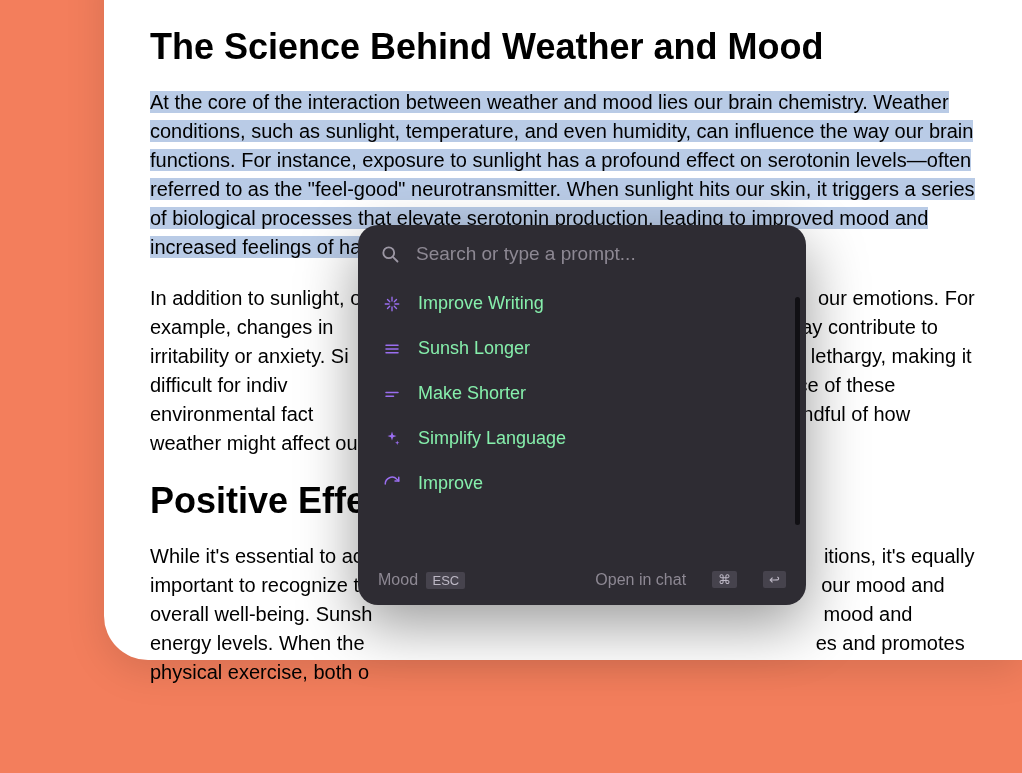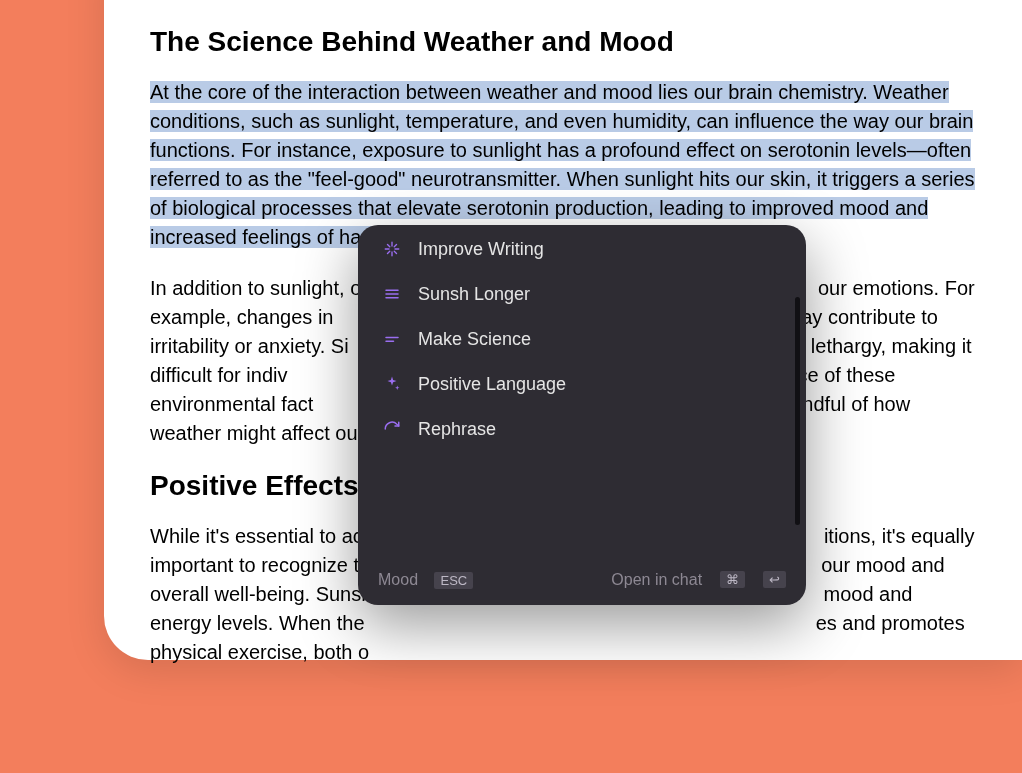--- a/index.html
+++ b/index.html
@@ -16,21 +16,21 @@
     position: absolute;
     left: 104px; top: -40px;
     width: 918px; height: 700px;
     background: #ffffff;
     border-radius: 0 0 0 44px;
     box-shadow: 0 10px 40px rgba(0,0,0,0.12);
     padding: 66px 46px 20px 46px;
   }
 
   h2.section-title {
-    font-size: 28px;
+    font-size: 36px;
     font-weight: bold;
     color: #000;
     margin-bottom: 20px;
   }
   p.body-text {
     font-size: 20px;
     line-height: 1.45;
     color: #000;
     margin-bottom: 22px;
   }
@@ -69,25 +69,26 @@
     color: #c8c3cf;
   }
   .popup-search input::placeholder { color: #8d8893; }
 
   .popup-list {
     padding: 2px 10px 0 10px;
     position: relative;
   }
   .popup-item {
     display: flex;
+    align-items: center;
     padding: 12px 14px;
     border-radius: 10px;
     cursor: pointer;
     font-size: 18px;
-    color: #e5e5e5;
+    color: #86efac;
   }
   .popup-item .item-icon {
     width: 20px; height: 20px;
     margin-right: 16px;
     flex-shrink: 0;
     display: flex; align-items: center; justify-content: center;
   }
   .popup-item .item-icon svg { width: 18px; height: 18px; }
 
   .popup-scrollbar {
@@ -108,24 +109,24 @@
     font-size: 16px;
     color: #8d8893;
   }
   .popup-footer .kbd {
     display: inline-block;
     background: #46434d;
     border-radius: 2px;
     padding: 1px 6px;
     font-size: 13px;
     color: #bdb8c5;
-    margin-left: 12px;
+    margin-left: 4px;
     vertical-align: middle;
   }
-  .popup-footer .right { display: flex; align-items: center; gap: 6px; }
+  .popup-footer .right { display: flex; align-items: center; gap: 22px; }
 </style>
 </head>
 <body>
 
 <div class="backdrop"></div>
 
 <div class="page-card">
 
   <h2 class="section-title">The Science Behind Weather and Mood</h2>
 
@@ -156,20 +157,29 @@
     <span style="display:inline-block; width:440px;"></span>
     <span>mood and energy levels. When the</span>
     <span style="display:inline-block; width:440px;"></span>
     <span>es and promotes physical exercise, both o</span>
   </p>
 
 </div>
 
 <div class="popup">
 
+  <div class="popup-search">
+    <span class="search-icon">
+      <svg viewBox="0 0 24 24" fill="none" stroke="#9c97a4" stroke-width="2.2" stroke-linecap="round">
+        <circle cx="10.5" cy="10.5" r="6.5"></circle>
+        <line x1="16" y1="16" x2="21" y2="21"></line>
+      </svg>
+    </span>
+    <input type="text" placeholder="Search or type a prompt..." style="">
+  </div>
 
   <div class="popup-list">
 
     <div class="popup-item">
       <span class="item-icon">
         <svg viewBox="0 0 24 24" fill="none" stroke="#9a6ef0" stroke-width="1.8" stroke-linecap="round">
           <path d="M12 3v5M12 16v5M3 12h5M16 12h5M6 6l3 3M15 15l3 3M18 6l-3 3M9 15l-3 3"></path>
         </svg>
       </span>
       <span>Improve Writing</span>
@@ -187,41 +197,41 @@
       <span>Sunsh Longer</span>
     </div>
 
     <div class="popup-item">
       <span class="item-icon">
         <svg viewBox="0 0 24 24" fill="none" stroke="#9a6ef0" stroke-width="2" stroke-linecap="round">
           <line x1="4" y1="10" x2="20" y2="10"></line>
           <line x1="4" y1="15" x2="14" y2="15"></line>
         </svg>
       </span>
-      <span>Make Science</span>
+      <span>Make Shorter</span>
     </div>
 
     <div class="popup-item">
       <span class="item-icon">
         <svg viewBox="0 0 24 24" fill="#9a6ef0">
           <path d="M12 2l1.5 4.5L18 8l-4.5 1.5L12 14l-1.5-4.5L6 8l4.5-1.5z"></path>
           <path d="M19 14l.8 2.2L22 17l-2.2.8L19 20l-.8-2.2L16 17l2.2-.8z"></path>
         </svg>
       </span>
-      <span>Positive Language</span>
+      <span>Simplify Language</span>
     </div>
 
     <div class="popup-item">
       <span class="item-icon">
         <svg viewBox="0 0 24 24" fill="none" stroke="#9a6ef0" stroke-width="2" stroke-linecap="round" stroke-linejoin="round">
           <path d="M3 12a9 9 0 0 1 15.5-6.3L21 8"></path>
           <polyline points="21 3 21 8 16 8"></polyline>
         </svg>
       </span>
-      <span>Rephrase</span>
+      <span>Improve</span>
     </div>
 
   </div>
 
   <div class="popup-scrollbar"></div>
 
   <div class="popup-footer">
     <div class="left">
       <span>Mood</span>
       <span class="kbd">ESC</span>

